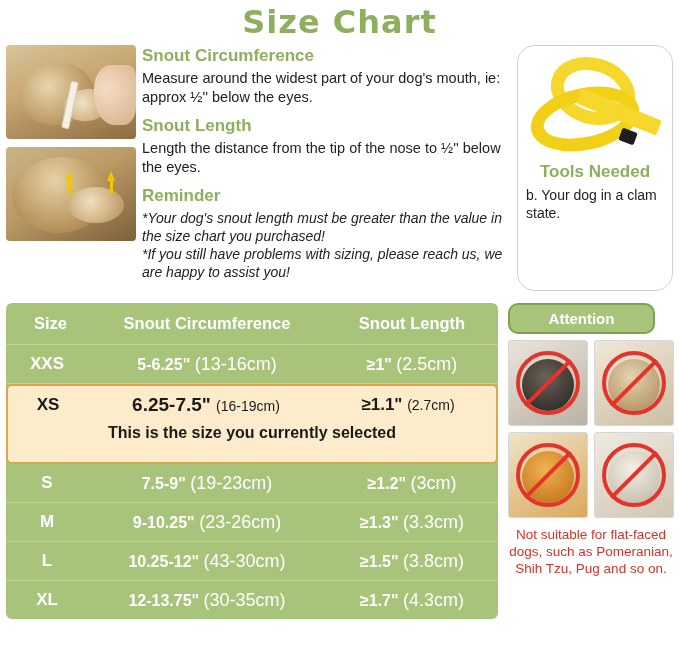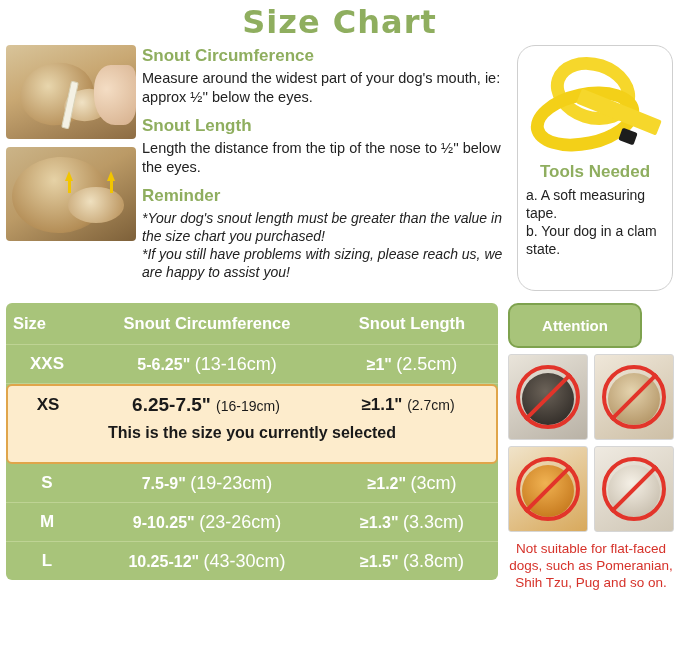--- a/index.html
+++ b/index.html
@@ -213,21 +213,21 @@
     font-weight: bold;
   }
   .row .sub { font-size: 18px; font-weight: normal; }
   .row.header .c-size,
   .row.header .c-circ,
   .row.header .c-len {
     font-size: 16.5px;
     font-weight: bold;
     padding: 11px 0;
   }
-  .row.header .c-size { text-align: left; padding-left: 7px; }
+  .row.header .c-size { text-align: center; padding-left: 7px; }
 
   .row.selected {
     background: #fdeccc;
     border: 2px solid #e0a54a;
     border-radius: 6px;
     color: #1a1a1a;
     flex-wrap: wrap;
     padding-bottom: 16px;
   }
   .row.selected .c-size { color: #1a1a1a; font-size: 17px; width: 80px; }
@@ -243,28 +243,28 @@
     padding: 0 0 4px 0;
   }
 
   
   .attention {
     position: absolute;
     left: 508px; top: 303px;
     width: 166px;
   }
   .att-badge {
-    width: 134px;
+    width: 147px;
     background: #a8c47a;
     color: #fff;
     font-size: 15px;
     font-weight: bold;
     text-align: center;
     border-radius: 10px;
-    padding: 12px 0;
+    padding: 5px 0;
     border: 2px solid #7ea24e;
   }
   .att-grid {
     margin-top: 6px;
     display: flex;
     flex-wrap: wrap;
     gap: 6px;
   }
   .att-cell {
     width: 80px; height: 86px;
@@ -350,21 +350,20 @@
     </div>
 
     <div class="tools-box">
       <div class="tape-img">
         <div class="tape-curl tc1"></div>
         <div class="tape-curl tc2"></div>
         <div class="tape-strip"></div>
         <div class="tape-end"></div>
       </div>
       <div class="tools-title">Tools Needed</div>
-      <div class="tools-line">a. A soft measuring tape.</div>
       <div class="tools-line">b. Your dog in a clam state.</div>
     </div>
 
   </div>
 
   <div class="table">
 
     <div class="row header">
       <div class="c-size">Size</div>
       <div class="c-circ">Snout Circumference</div>
@@ -425,20 +424,31 @@
       <div class="c-circ">
         <span>10.25-12"</span>
         <span class="sub">(43-30cm)</span>
       </div>
       <div class="c-len">
         <span>≥1.5"</span>
         <span class="sub">(3.8cm)</span>
       </div>
     </div>
 
+    <div class="row">
+      <div class="c-size">XL</div>
+      <div class="c-circ">
+        <span>12-13.75"</span>
+        <span class="sub">(30-35cm)</span>
+      </div>
+      <div class="c-len">
+        <span>≥1.7"</span>
+        <span class="sub">(4.3cm)</span>
+      </div>
+    </div>
 
   </div>
 
   <div class="attention">
     <div class="att-badge">Attention</div>
     <div class="att-grid">
       <div class="att-cell ac1">
         <div class="ac-dog d1"></div>
         <div class="ban"></div>
       </div>

